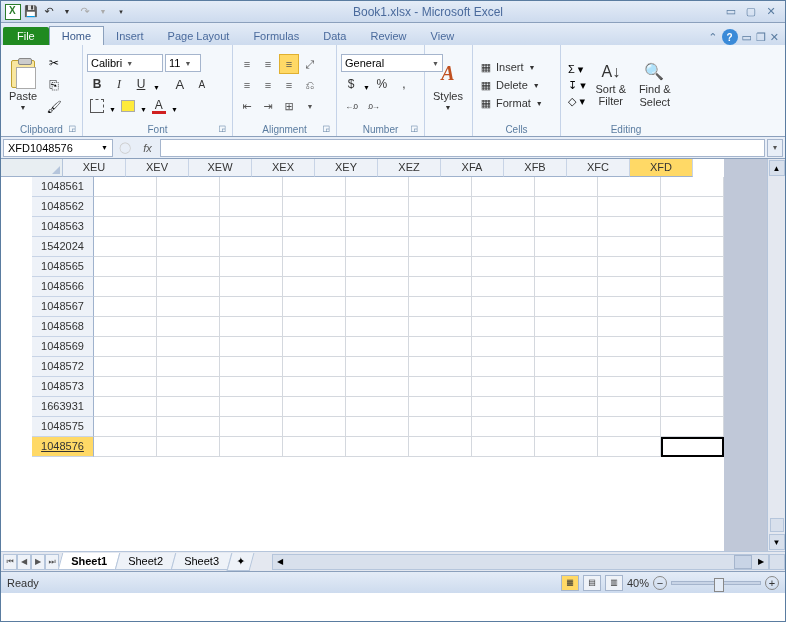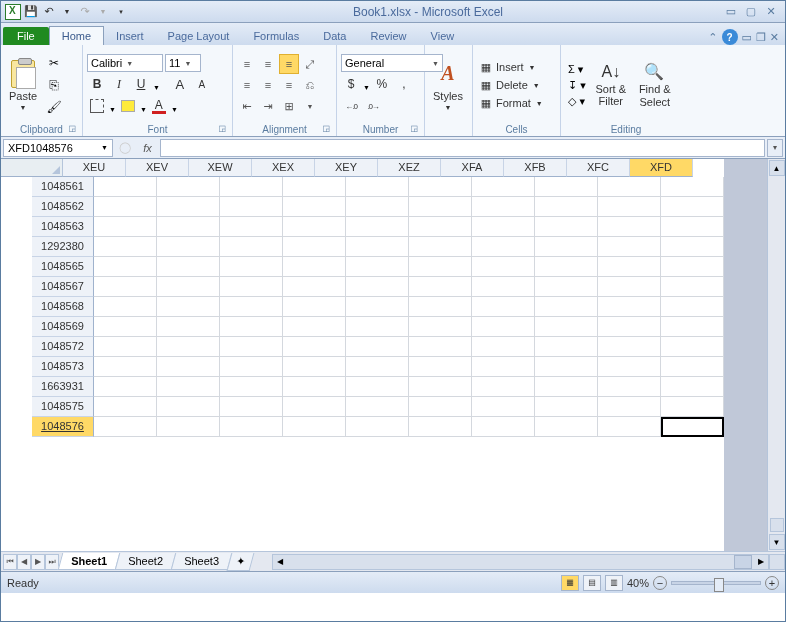--- a/index.html
+++ b/index.html
@@ -345,34 +345,47 @@
         <div class="cell"></div>
         <div class="cell"></div>
         <div class="cell"></div>
         <div class="cell"></div>
         <div class="cell"></div>
         <div class="cell"></div>
         <div class="cell"></div>
         <div class="cell"></div>
       </div>
       <div class="data-row">
-        <div class="rowhdr">1292380</div>
+        <div class="rowhdr">1542024</div>
         <div class="cell"></div>
         <div class="cell"></div>
         <div class="cell"></div>
         <div class="cell"></div>
         <div class="cell"></div>
         <div class="cell"></div>
         <div class="cell"></div>
         <div class="cell"></div>
         <div class="cell"></div>
         <div class="cell"></div>
       </div>
       <div class="data-row">
         <div class="rowhdr">1048565</div>
+        <div class="cell"></div>
+        <div class="cell"></div>
+        <div class="cell"></div>
+        <div class="cell"></div>
+        <div class="cell"></div>
+        <div class="cell"></div>
+        <div class="cell"></div>
+        <div class="cell"></div>
+        <div class="cell"></div>
+        <div class="cell"></div>
+      </div>
+      <div class="data-row">
+        <div class="rowhdr">1048566</div>
         <div class="cell"></div>
         <div class="cell"></div>
         <div class="cell"></div>
         <div class="cell"></div>
         <div class="cell"></div>
         <div class="cell"></div>
         <div class="cell"></div>
         <div class="cell"></div>
         <div class="cell"></div>
         <div class="cell"></div>

